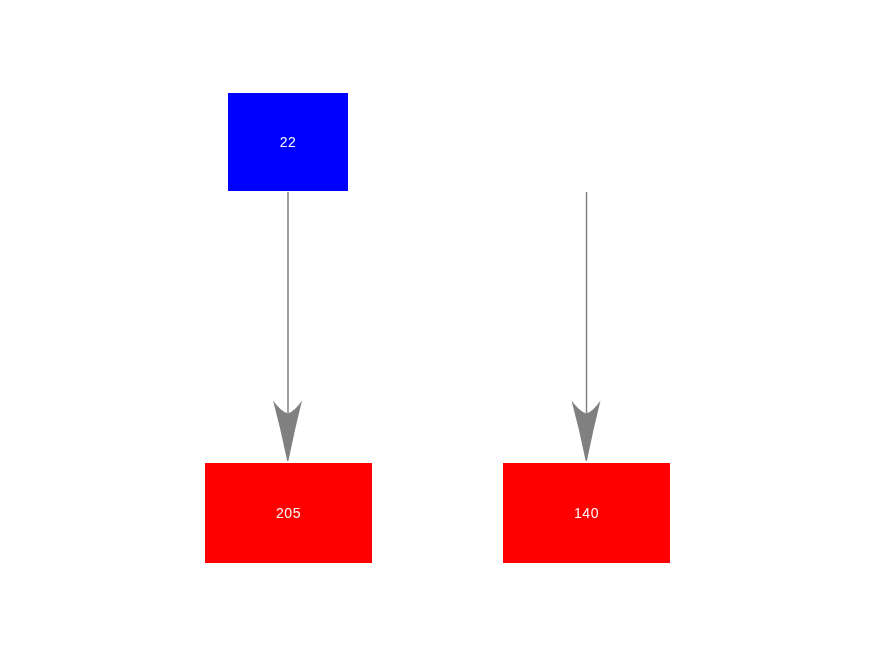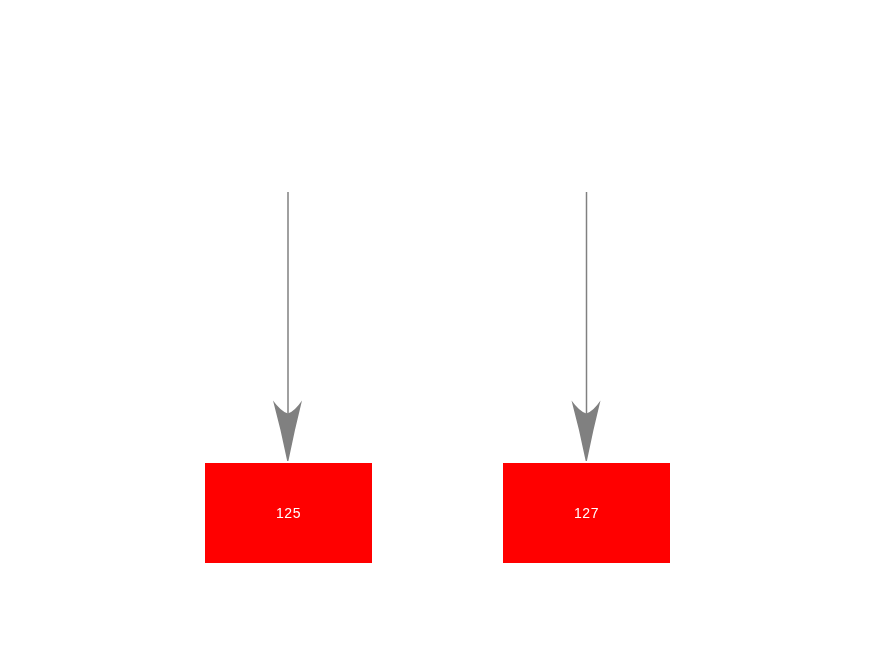--- a/index.html
+++ b/index.html
@@ -50,23 +50,26 @@
     <g>
       <line x1="288" y1="192" x2="288" y2="414" stroke-width="1.5" stroke="#808080"></line>
       <path d="M 273 400.5 Q 281 430 287.2 461 L 288.4 461 Q 294.6 430 302 400.5 Q 294.6 411.5 287.8 413.5 Q 281 411.5 273 400.5 Z" stroke="none" fill="#808080"></path>
     </g>
     <g transform="translate(298.5,0)">
       <line x1="288" y1="192" x2="288" y2="414" stroke-width="1.5" stroke="#808080"></line>
       <path d="M 273 400.5 Q 281 430 287.2 461 L 288.4 461 Q 294.6 430 302 400.5 Q 294.6 411.5 287.8 413.5 Q 281 411.5 273 400.5 Z" stroke="none" fill="#808080"></path>
     </g>
   </svg>
 
+  <div class="node" id="node-22" style="background-color: rgb(0, 0, 255);">
+    <span class="node-label">22</span>
+  </div>
 
 
   <div class="node" id="node-125" style="background-color: rgb(255, 0, 0);">
-    <span class="node-label">125</span>
+    <span class="node-label">205</span>
   </div>
 
   <div class="node" id="node-127" style="background-color: rgb(255, 0, 0);">
-    <span class="node-label">127</span>
+    <span class="node-label">140</span>
   </div>
 
 </div>
 
 </body></html>

